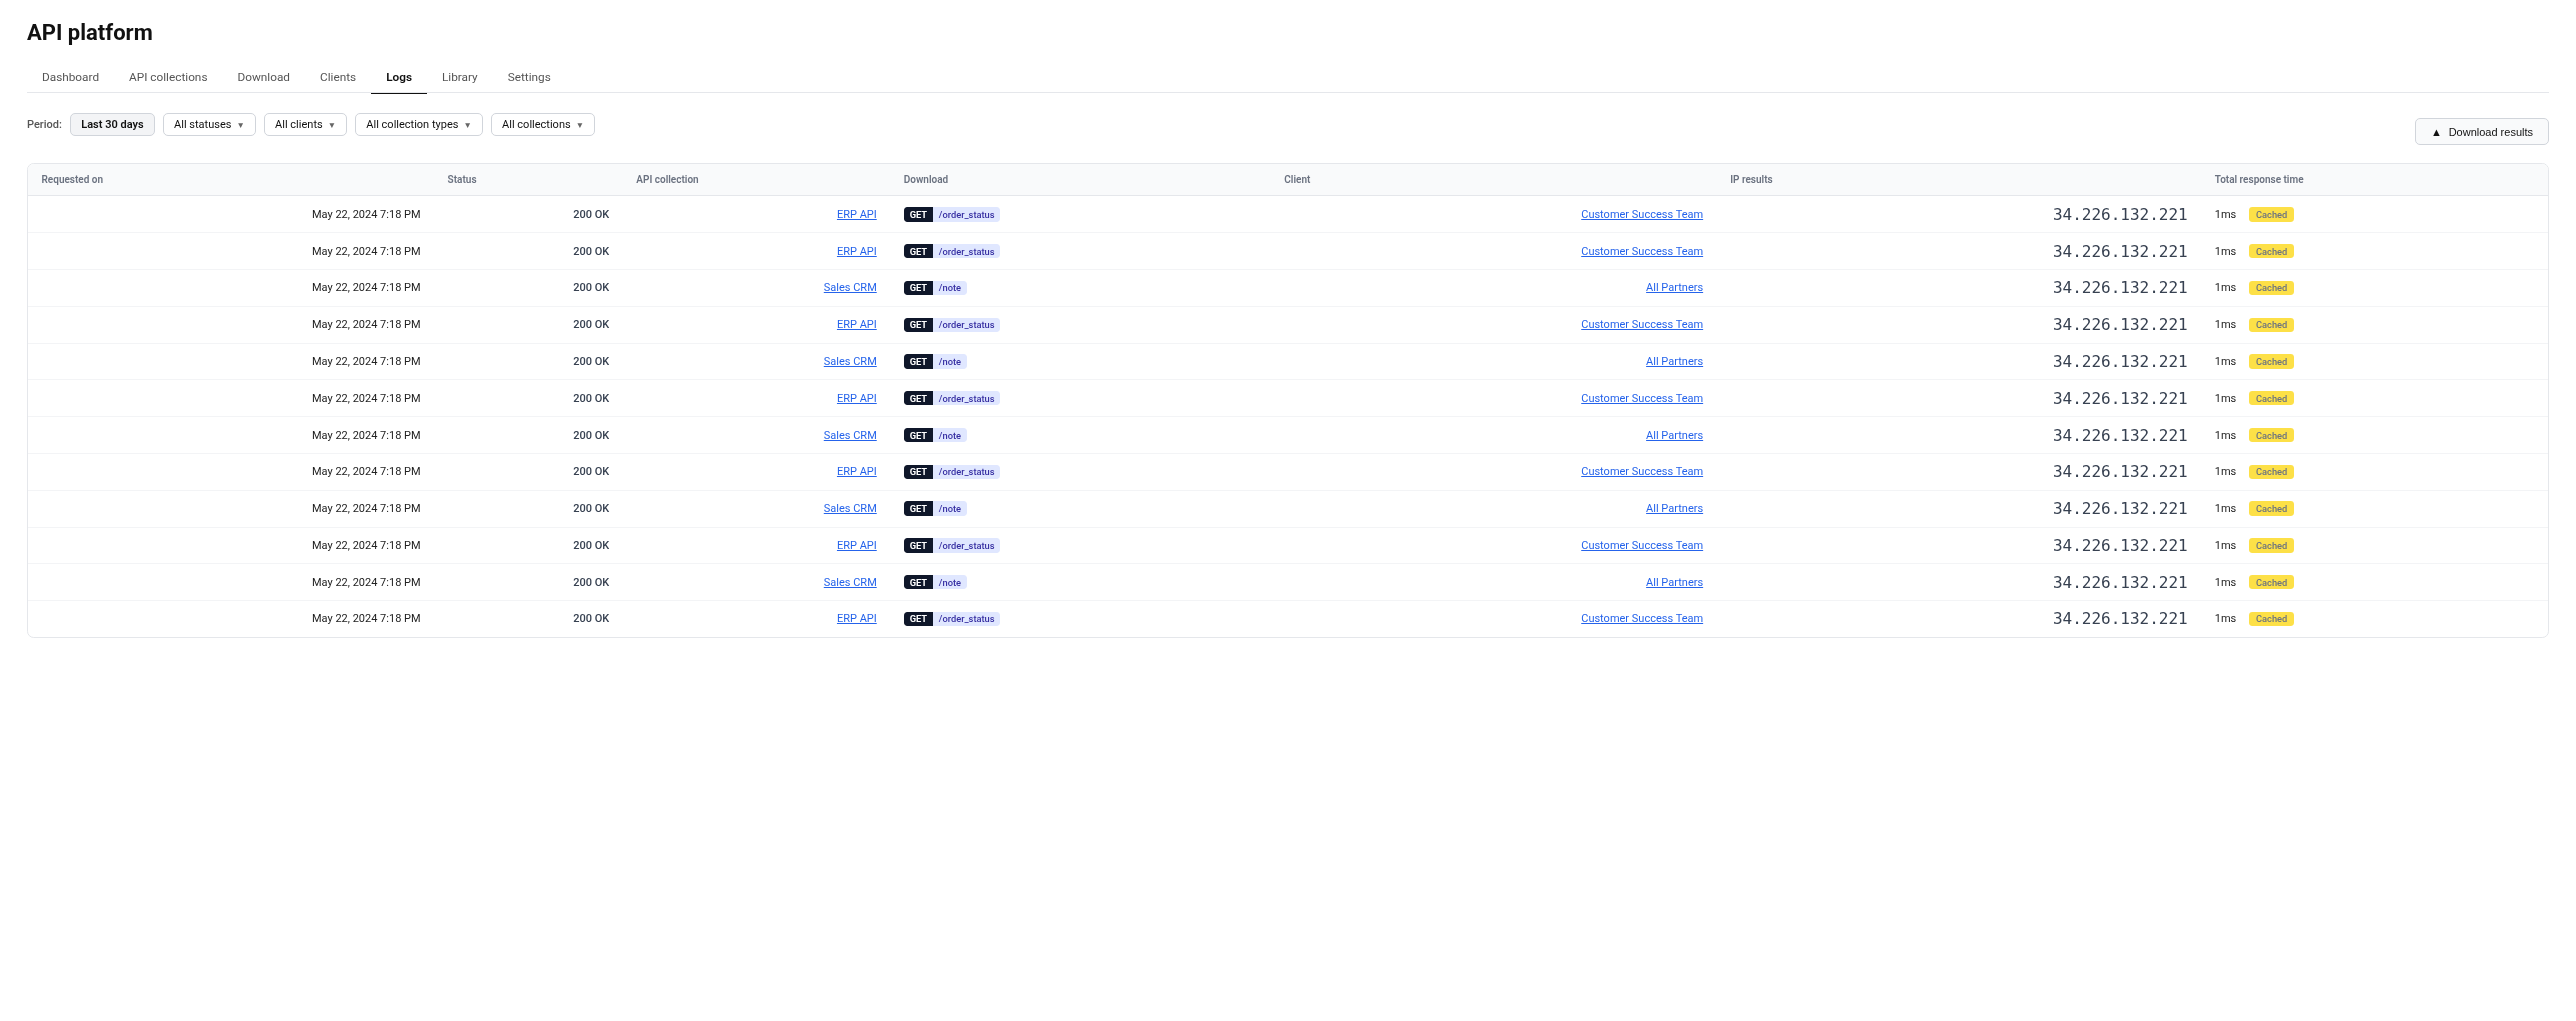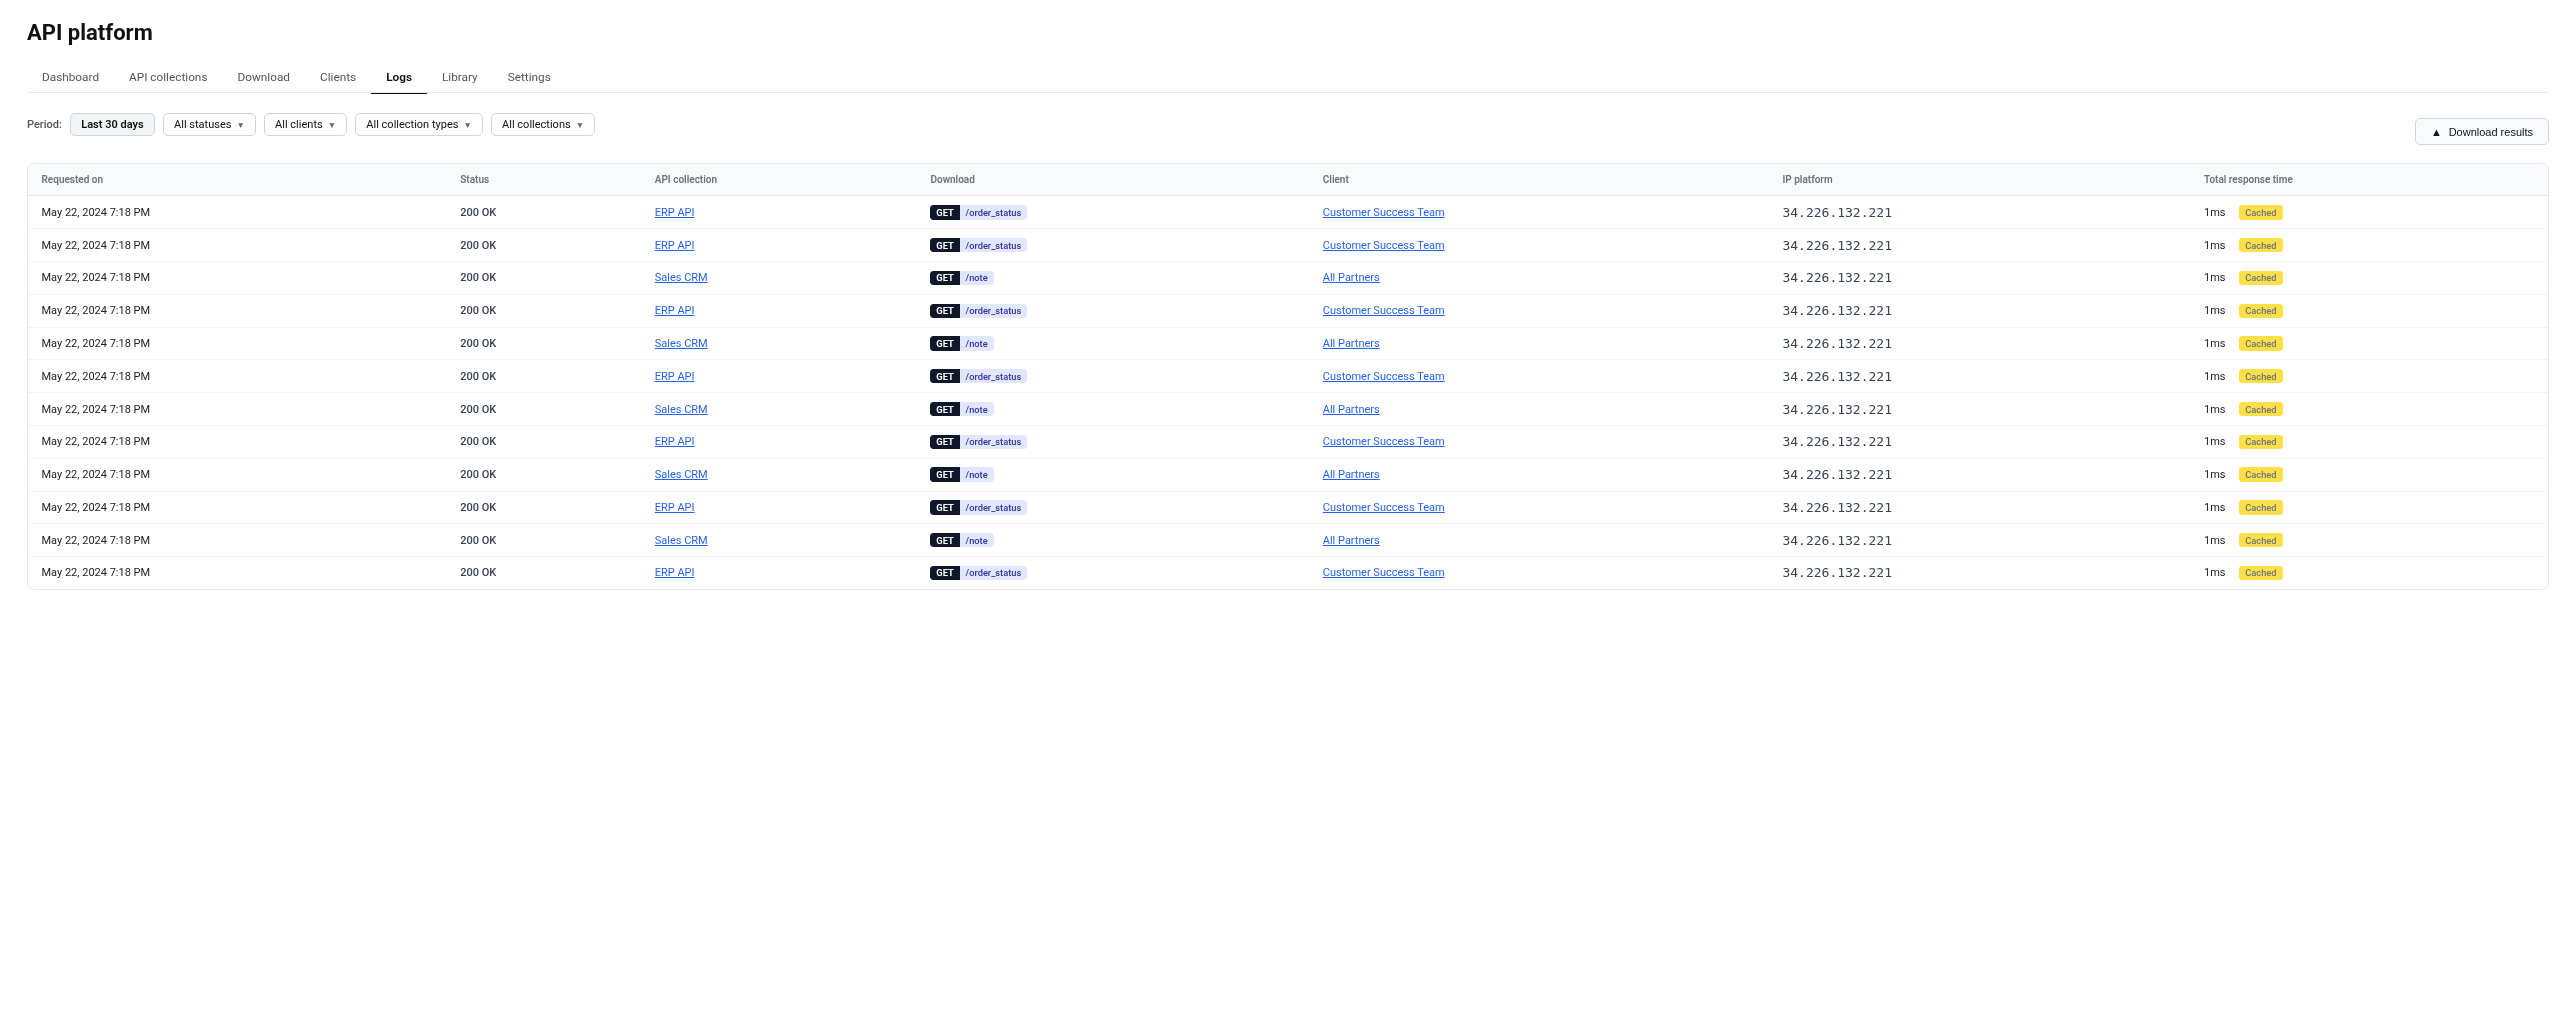--- a/index.html
+++ b/index.html
@@ -129,20 +129,21 @@
       text-align: left;
       font-size: 10px;
       font-weight: 600;
       color: #6b7280;
       text-transform: none;
       white-space: nowrap;
     }
 
     tbody tr {
       border-bottom: 0.8px solid #f3f4f6;
+      text-align: right;
     }
 
     tbody tr:last-child {
       border-bottom: none;
     }
 
     tbody td {
       padding: 8.4px 13.5px;
       font-size: 11px;
       color: #222;
@@ -208,21 +209,21 @@
       color: #6b7280;
       padding: 1.7px 6.7px;
       border-radius: 3.4px;
       font-size: 9.3px;
       font-weight: 500;
     }
 
     .ip-address {
       color: #374151;
       font-family: monospace;
-      font-size: 13px;
+      font-size: 16px;
     }
   </style>
 </head>
 <body>
 
 <div class="page-container">
 
   <h1 class="page-title">API platform</h1>
 
   <nav class="nav-tabs">
@@ -267,21 +268,21 @@
 
   <div class="table-container">
     <table>
       <thead>
         <tr>
           <th>Requested on</th>
           <th>Status</th>
           <th>API collection</th>
           <th>Download</th>
           <th>Client</th>
-          <th>IP platform</th>
+          <th>IP results</th>
           <th>Total response time</th>
         </tr>
       </thead>
       <tbody id="table-body">
       <tr>
       <td>May 22, 2024 7:18 PM</td>
       <td class="status-ok">200 OK</td>
       <td><a class="api-link">ERP API</a></td>
       <td>
         <div class="endpoint-cell">

